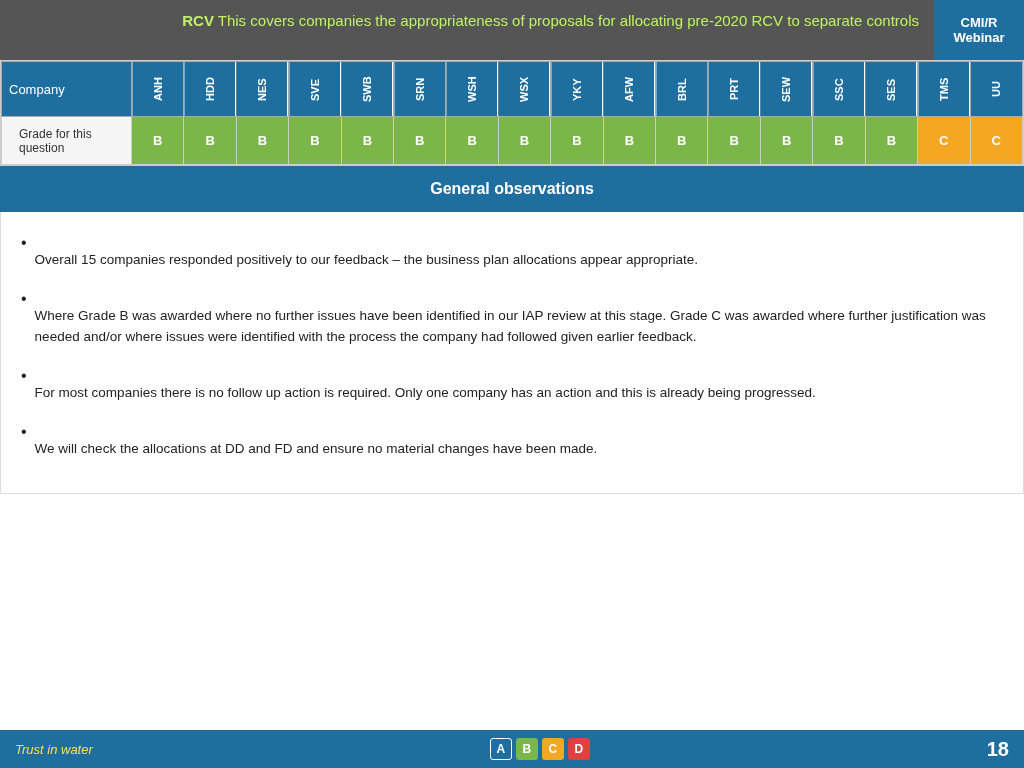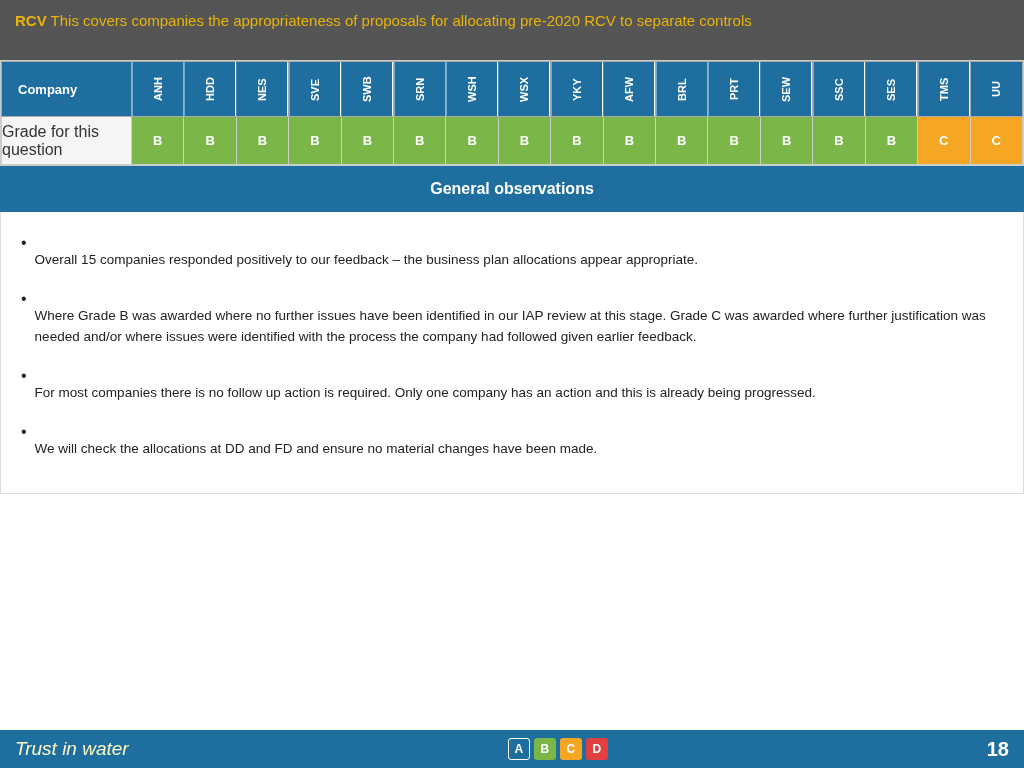--- a/index.html
+++ b/index.html
@@ -13,24 +13,25 @@
 
     
     .header {
       display: flex;
       background: #4a4a4a;
       min-height: 60px;
     }
     .header-title {
       flex: 1;
       background: #555;
-      color: #eab308;
+      color: #bef264;
       padding: 10px 15px;
       font-size: 15px;
       line-height: 1.4;
+      text-align: right;
     }
     .header-title strong {
       font-weight: bold;
     }
     .header-badge {
       background: #1e6ea0;
       color: #fff;
       padding: 10px 15px;
       font-size: 13px;
       text-align: center;
@@ -61,40 +62,40 @@
       border: 1px solid #aaa;
       writing-mode: vertical-rl;
       transform: rotate(180deg);
       height: 55px;
       vertical-align: middle;
     }
     thead tr th.company-header {
       writing-mode: horizontal-tb;
       transform: none;
       text-align: left;
-      padding-left: 16px;
-      font-size: 13px;
-      font-weight: bold;
+      padding-left: 7px;
+      font-size: 13px;
+      font-weight: normal;
       width: 130px;
     }
     tbody tr td {
       border: 1px solid #ccc;
       text-align: center;
       font-weight: bold;
       font-size: 13px;
       color: #fff;
       height: 48px;
       vertical-align: middle;
     }
     tbody tr td.row-label {
       background: #f5f5f5;
       color: #333;
       text-align: left;
-      padding-left: 0;
-      font-size: 16px;
+      padding-left: 17px;
+      font-size: 12px;
       font-weight: normal;
       writing-mode: horizontal-tb;
       transform: none;
       vertical-align: middle;
       width: 130px;
     }
     .grade-b { background: #7ab648; }
     .grade-c { background: #f5a623; }
 
     
@@ -140,22 +141,22 @@
       left: 0;
       right: 0;
       height: 38px;
       background: #1e6ea0;
       display: flex;
       align-items: center;
       justify-content: space-between;
       padding: 0 15px;
     }
     .footer-left {
-      color: #fef9c3;
-      font-size: 19px;
+      color: #fde047;
+      font-size: 13px;
       font-style: italic;
     }
     .footer-badges {
       display: flex;
       gap: 4px;
     }
     .footer-badge {
       width: 22px;
       height: 22px;
       border-radius: 3px;
@@ -176,20 +177,21 @@
       font-weight: bold;
     }
   </style>
 </head>
 <body>
 
 <div class="header">
   <div class="header-title">
     <strong>RCV</strong><span> This covers companies the appropriateness of proposals for allocating pre-2020 RCV to separate controls</span>
   </div>
+  <div class="header-badge">CMI/R<br>Webinar</div>
 </div>
 
 <div class="table-section">
   <table>
     <thead>
       <tr id="table-header-row">
         <th class="company-header">Company</th>
 
       <th>ANH</th>
           <th>HDD</th>

